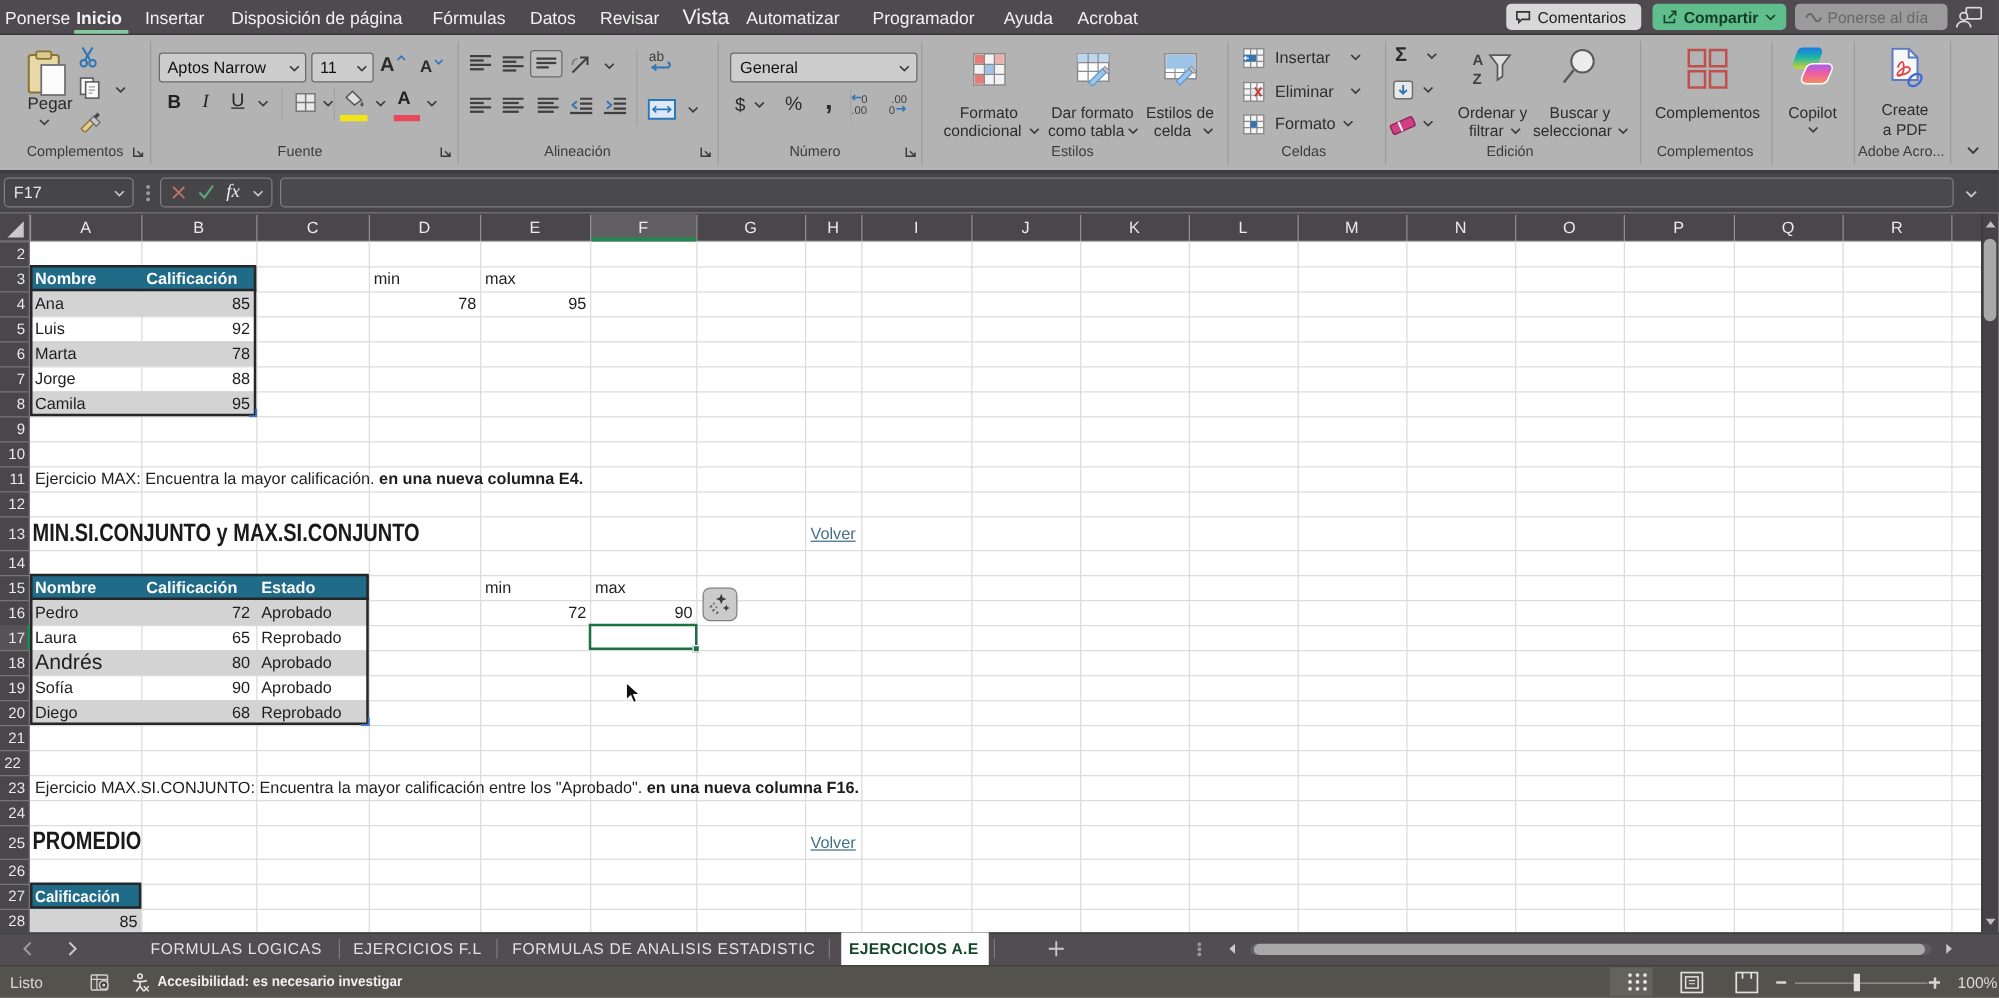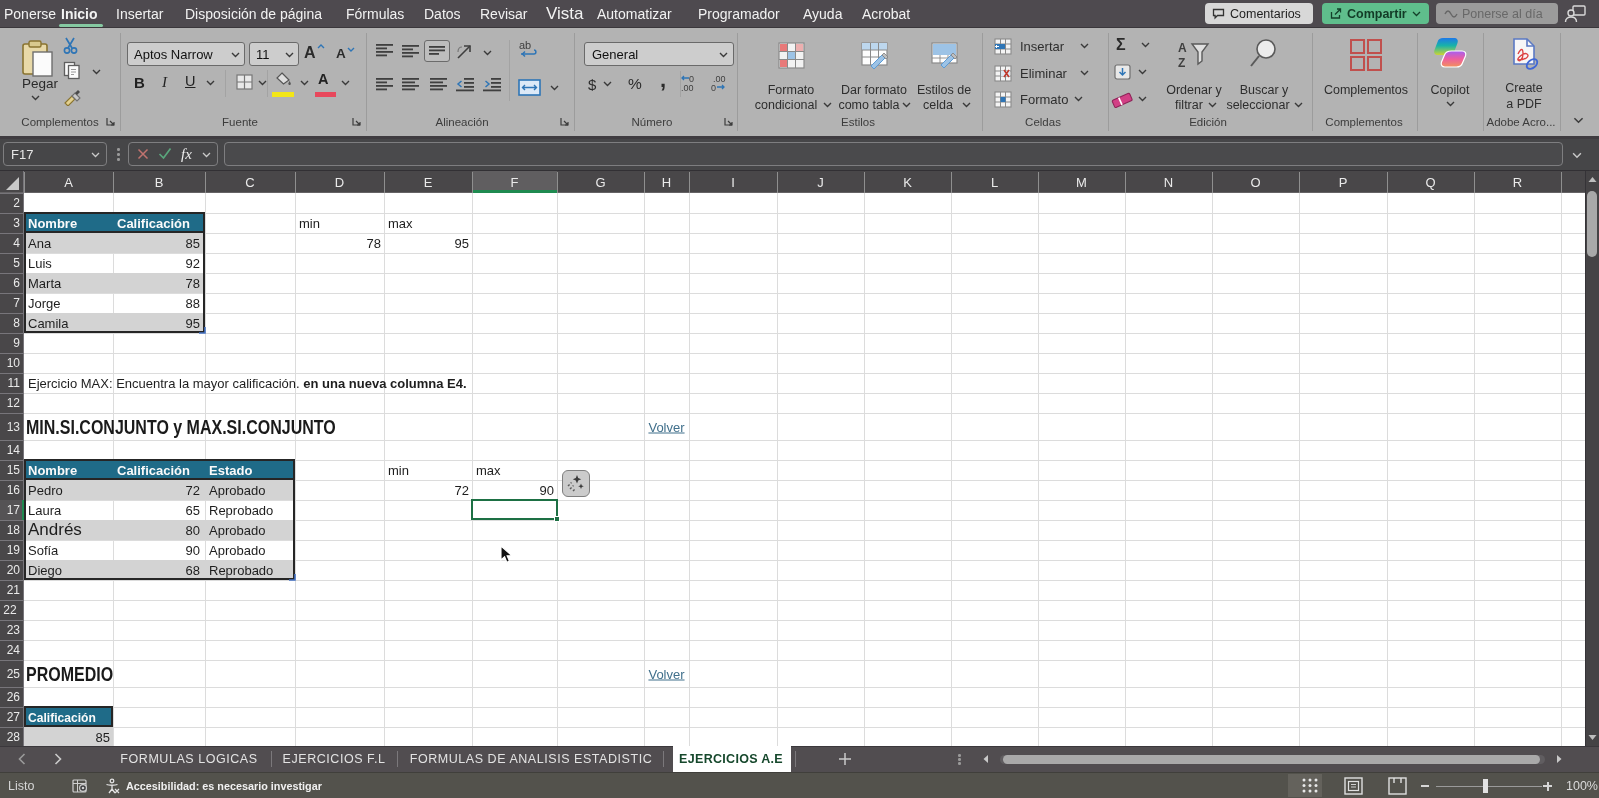--- a/index.html
+++ b/index.html
@@ -628,20 +628,21 @@
       <path d="M7 1v6H1" fill="none" stroke="#4472c4" stroke-width="1.6"></path>
     </svg>
     <div class="abs" style="left:562px;top:470px;width:28px;height:27px;background:#cbcbcb;border:1.5px solid #7f7f7f;border-radius:6px"></div>
 <svg class="abs" style="left:566px;top:474px" width="20" height="19" viewBox="0 0 20 19">
 <path d="M11 1l1.2 3 3 1.2-3 1.2-1.2 3-1.2-3-3-1.2 3-1.2z" fill="#3a3a3a"></path>
 <path d="M15 9.5l.8 2 2 .8-2 .8-.8 2-.8-2-2-.8 2-.8z" fill="#3a3a3a"></path>
 <path d="M2 12l3.5-3.5M4 15l3.5-3.5M7 17l2.5-2.5" stroke="#5a5a5a" stroke-width="1.4" stroke-dasharray="2.2 1.6"></path>
     </svg>
     <div class="abs" style="left:471px;top:499px;width:87px;height:21px;border:2px solid #1d7044"></div>
 <div class="abs" style="left:554px;top:516px;width:6px;height:6px;background:#1d7044;border:1px solid #fff"></div>
+<div class="abs ct" style="left:28px;top:630.0px;transform:translateY(-50%);font-size:13px;color:#1e1e1e"><span class="sq" style="transform:scaleX(1.0)">Ejercicio MAX.SI.CONJUNTO: Encuentra la mayor calificación entre los "Aprobado". <b>en una nueva columna F16.</b></span></div>
 <div class="abs ct" style="left:26px;top:673.5px;transform:translateY(-50%);font-size:20px;font-weight:700;color:#1a1a1a"><span class="sq" style="transform:scaleX(0.8)">PROMEDIO</span></div>
 <div class="abs ct" style="left:644px;top:673.5px;width:45px;text-align:center;transform:translateY(-50%);font-size:13px;color:#41708c"><span style="text-decoration:underline">Volver</span></div>
 <div class="abs" style="left:24px;top:707px;width:89px;height:20px;background:#1f6b88"></div>
 <div class="abs" style="left:24px;top:727px;width:89px;height:20px;background:#d3d3d3"></div>
 <div class="abs ct" style="left:28px;top:717.0px;transform:translateY(-50%);font-size:13px;color:#fafafa;font-weight:700"><span class="sq" style="transform:scaleX(0.93)">Calificación</span></div>
 <div class="abs ct" style="left:40px;top:737.0px;width:70px;text-align:right;transform:translateY(-50%);font-size:13px;color:#1e1e1e;font-weight:400">85</div>
 <div class="abs" style="left:24px;top:706px;width:89px;height:21px;border:2px solid #262626;pointer-events:none"></div>
 <svg class="abs" style="left:500px;top:545px" width="13" height="19" viewBox="0 0 13 19">
 <path d="M1 1v14l3.6-3.2 2.2 5.4 2.6-1.1-2.3-5.3H12z" fill="#111" stroke="#fff" stroke-width="1.1"></path>
     </svg>

